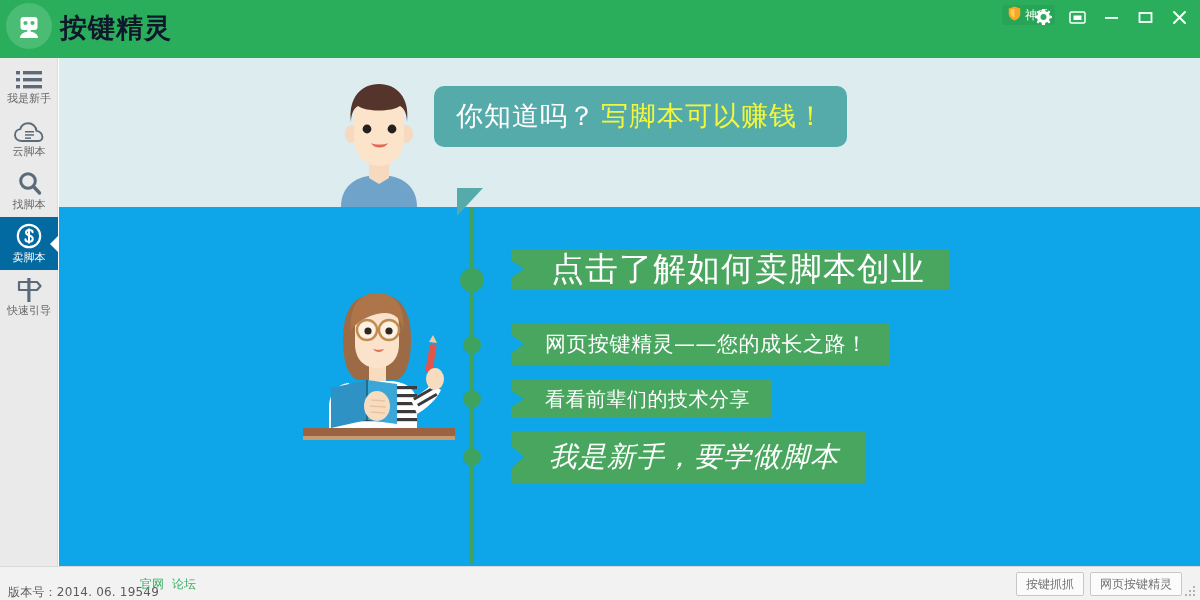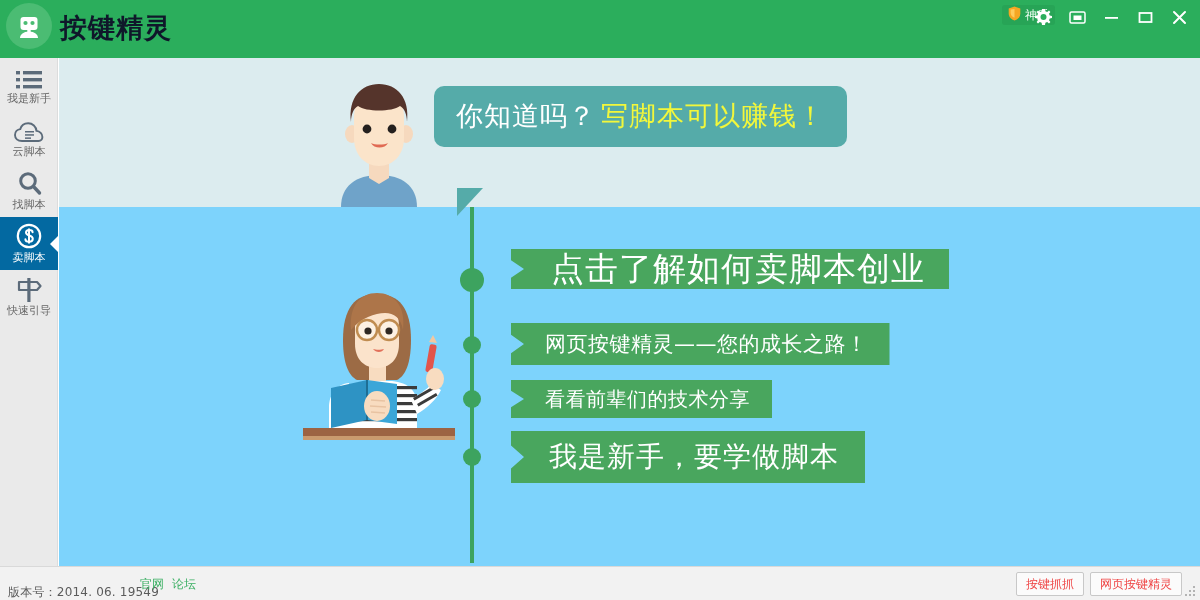--- a/index.html
+++ b/index.html
@@ -58,21 +58,21 @@
   .side-item.active .lbl{color:#ffffff;}
   .side-item.active::after{
     content:"";position:absolute;right:-1px;top:50%;transform:translateY(-50%);
     width:0;height:0;border-top:9px solid transparent;border-bottom:9px solid transparent;
     border-right:9px solid #ffffff;
   }
 
   
   .content{
     position:absolute;left:59px;top:58px;width:1141px;height:508px;
-    background:#7dd3fc;overflow:hidden;
+    background:#0ea5e9;overflow:hidden;
   }
   .hero{
     position:absolute;left:0;top:0;width:1141px;height:149px;
     background:#DCECEF;
   }
 
   
   .man{position:absolute;left:265px;top:16px;width:110px;height:133px;}
   
   .bubble{
@@ -106,35 +106,35 @@
     clip-path:polygon(0% 0%, 100% 0%, 100% 100%, 0% 100%, 0% 72%, 13px 50%, 0% 28%);
   }
   .banner .btxt{white-space:nowrap;}
 
   .banner.b0{left:452px;top:191px;height:40px;padding-left:40px;padding-right:24px;}
   .banner.b0 .btxt{font-size:33px;letter-spacing:1px;}
   .banner.b1{left:452px;top:265px;height:42px;padding-left:34px;padding-right:22px;}
   .banner.b1 .btxt{font-size:21px;letter-spacing:0.5px;}
   .banner.b2{left:452px;top:322px;height:38px;padding-left:34px;padding-right:22px;}
   .banner.b2 .btxt{font-size:20px;letter-spacing:0.5px;}
-  .banner.b3{left:452px;top:373px;height:52px;padding-left:38px;padding-right:26px;}
+  .banner.b3{left:452px;top:373px;height:52px;padding-left:38px;padding-right:26px;font-style:italic;}
   .banner.b3 .btxt{font-size:28px;letter-spacing:1px;}
 
   
   .statusbar{
     position:absolute;left:0;top:566px;width:1200px;height:34px;
     background:#F2F2F2;border-top:1px solid #d9d9d9;
     box-sizing:border-box;
   }
   .ver{position:absolute;left:8px;top:9px;font-size:12px;color:#5b5b5b;letter-spacing:0.2px;margin-top:8px;}
   .links{position:absolute;left:140px;top:9px;font-size:12px;display:flex;gap:8px;}
   .links a{color:#3BAF63;text-decoration:none;cursor:pointer;}
   .sbtns{position:absolute;right:18px;top:5px;display:flex;gap:6px;}
   .sbtn{
-    font-size:12px;color:#ef4444;background:#FBFBFB;
+    font-size:12px;color:#737373;background:#FBFBFB;
     border:1px solid #c8c8c8;border-radius:2px;
     padding:4px 9px;cursor:pointer;line-height:14px;
   }
   .grip{position:absolute;right:4px;bottom:3px;width:11px;height:11px;}
   .grip i{position:absolute;width:2px;height:2px;background:#b3b3b3;}
 </style>
 </head>
 <body>
 
 <div class="app">

